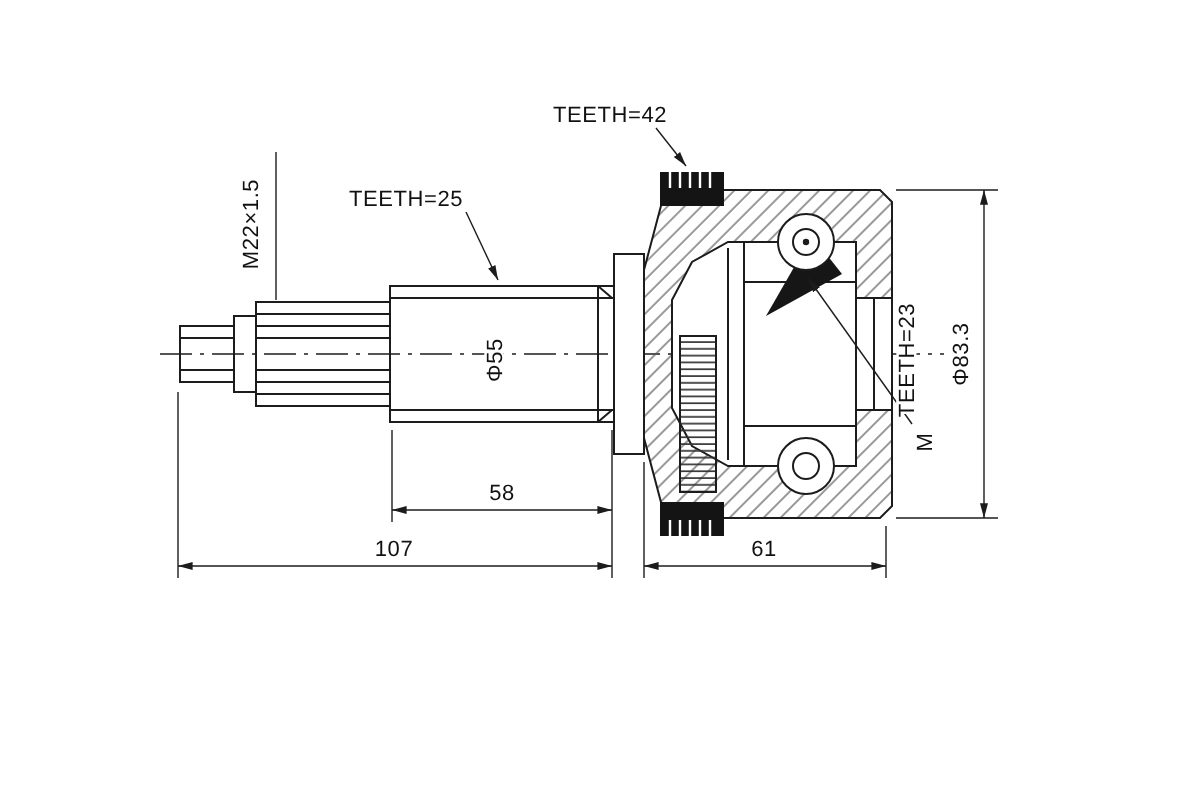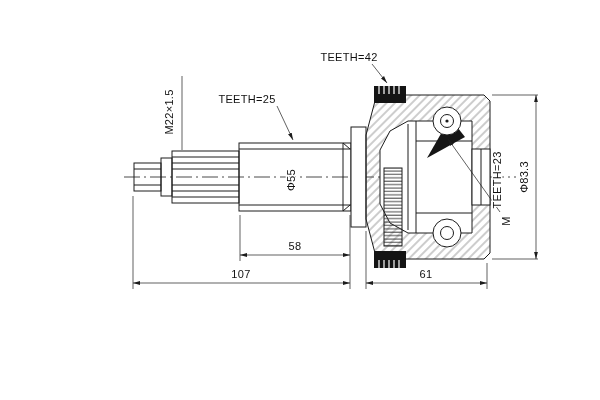--- a/index.html
+++ b/index.html
@@ -4,21 +4,20 @@
 <style>
   :root { --ink: #1c1c1c; --bg: #ffffff; }
   * { box-sizing: border-box; }
   html, body { margin: 0; padding: 0; background: var(--bg); }
   .canvas {
     width: 538px; height: 400px;
     background: var(--bg);
     position: relative;
     overflow: hidden;
     font-family: "Liberation Sans", sans-serif;
-    padding-left: 44px;
   }
   svg { display: block; color: var(--ink); }
   .dwg-text {
     font-family: "Liberation Sans", sans-serif;
     font-size: 11px;
     fill: #111;
     stroke: #ffffff;
     stroke-width: 2.5px;
     paint-order: stroke;
     letter-spacing: 0.3px;

